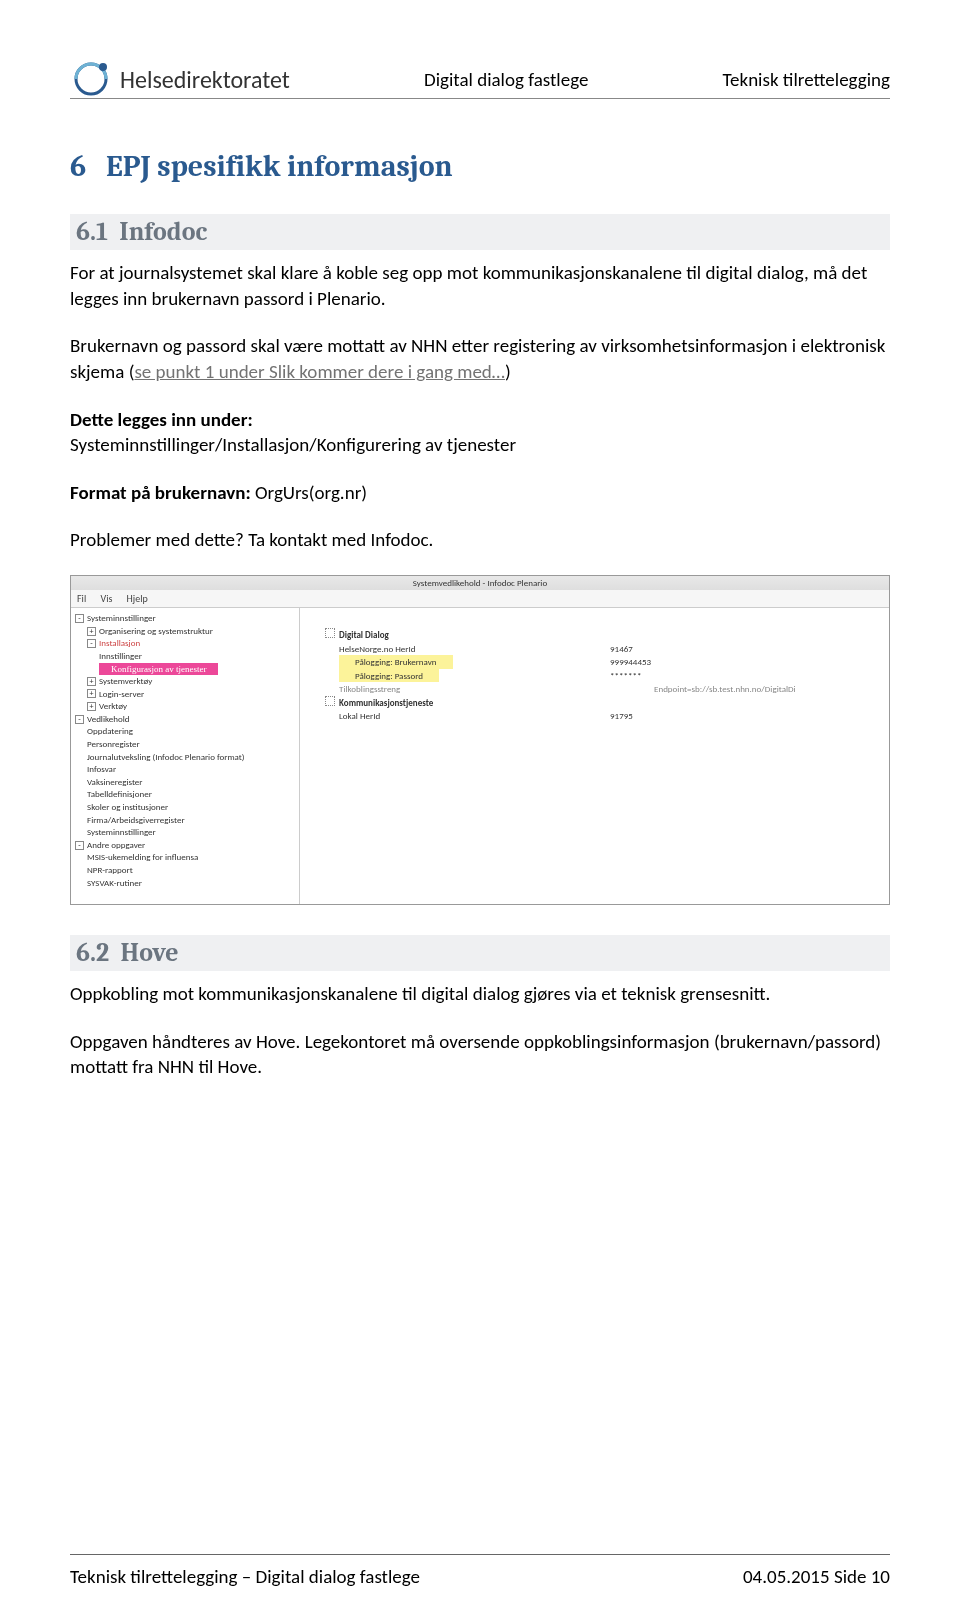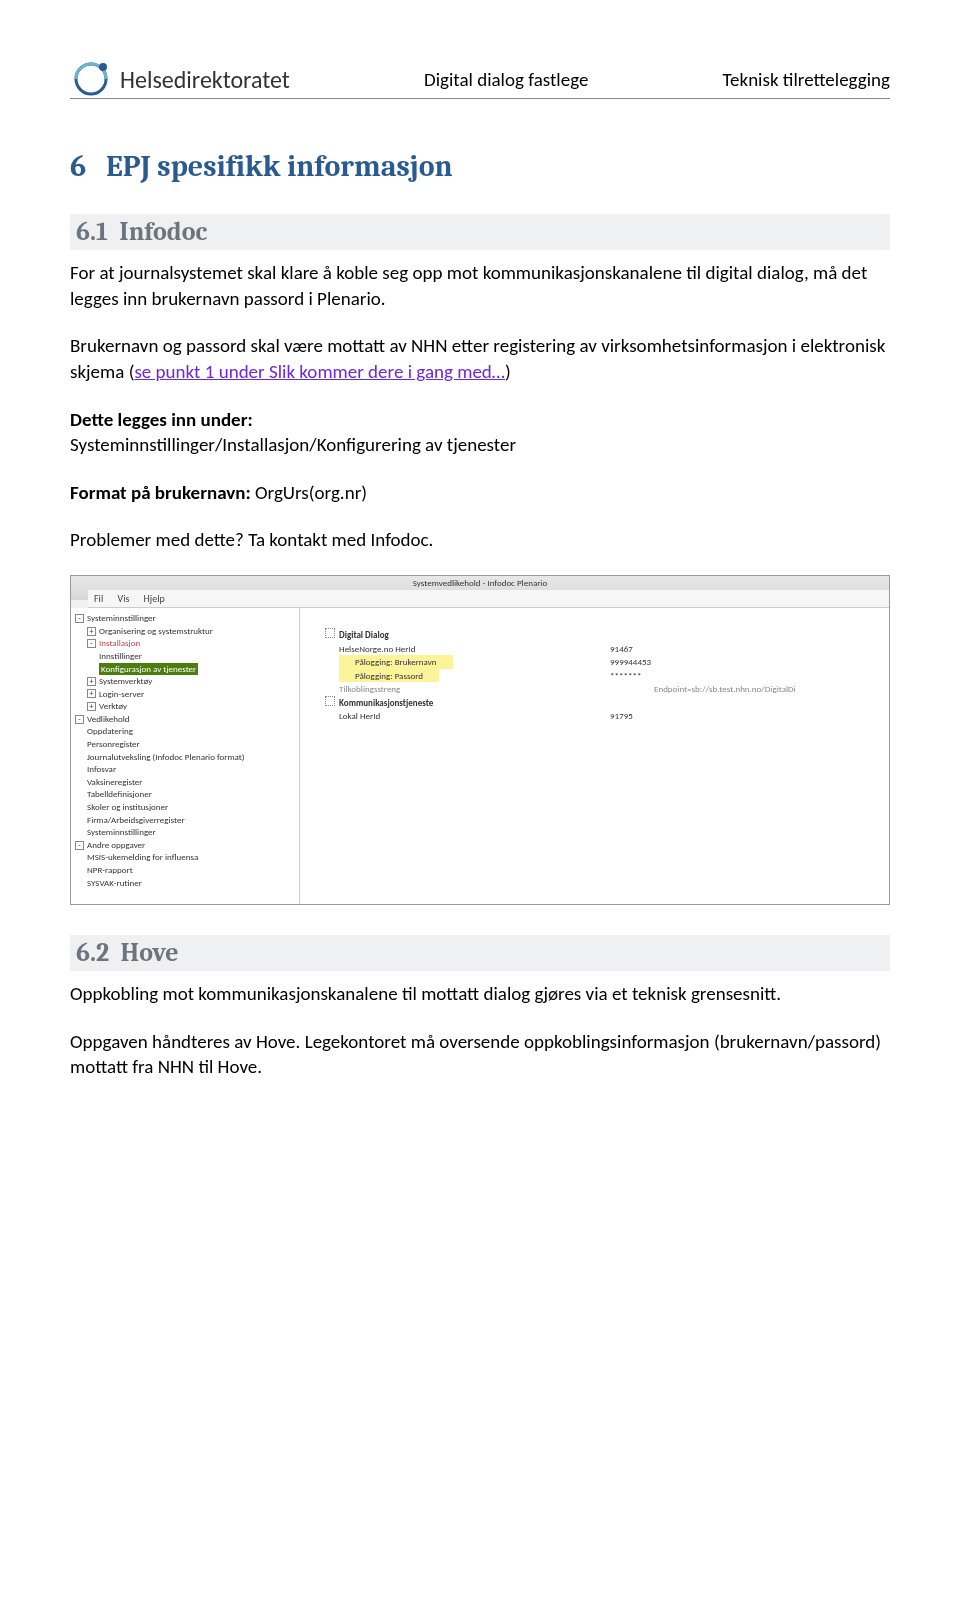--- a/index.html
+++ b/index.html
@@ -46,21 +46,21 @@
     font-weight: bold;
     padding: 3px 6px;
     margin: 30px 0 10px 0;
   }
   .para {
     font-size: 19px;
     line-height: 1.35;
     margin: 0 0 22px 0;
   }
   .link {
-    color: #6d28d9;
+    color: #737373;
     text-decoration: underline;
   }
   .bold { font-weight: bold; }
   .screenshot {
     border: 1px solid #999;
     width: 100%;
     height: 330px;
     background: #f0f0f0;
     position: relative;
     overflow: hidden;
@@ -71,21 +71,21 @@
     top: 0; left: 0; right: 0;
     height: 24px;
     background: linear-gradient(#e8e8e8, #d7d7d7);
     font-size: 9px;
     text-align: center;
     line-height: 14px;
     color: #333;
   }
   .ss-menubar {
     position: absolute;
-    top: 14px; left: 17px; right: 0;
+    top: 14px; left: 0; right: 0;
     height: 18px;
     background: #f6f6f6;
     border-bottom: 1px solid #ccc;
     font-size: 10px;
     padding-left: 6px;
     line-height: 18px;
     color: #444;
   }
   .ss-menubar span { margin-right: 12px; }
   .ss-body {
@@ -105,23 +105,24 @@
   }
   .ss-tree .node { display: flex; align-items: center; gap: 3px; }
   .ss-tree .exp {
     width: 9px; height: 9px;
     border: 1px solid #888;
     font-size: 8px; line-height: 7px; text-align: center;
     display: inline-block;
     background: #fff;
   }
   .ss-tree .sel {
-    background: #4d7c0f;
+    background: #ec4899;
     color: #fff;
-    padding: 0 2px;
+    padding: 0 12px;
+    font-family: Liberation Serif, serif;
   }
   .ss-tree .ind1 { padding-left: 12px; }
   .ss-tree .ind2 { padding-left: 24px; }
   .ss-right {
     flex: 1;
     padding: 20px 10px 10px 25px;
     font-size: 9px;
     color: #333;
     display: flex;
     align-items: flex-start;
@@ -294,16 +295,20 @@
           <div class="row">91795</div>
         </div>
       </div>
     </div>
   </div>
 
   <h2 class="h2">
     <span>6.2</span>&nbsp;&nbsp;<span>Hove</span>
   </h2>
 
-  <p class="para">Oppkobling mot kommunikasjonskanalene til mottatt dialog gjøres via et teknisk grensesnitt.</p>
+  <p class="para">Oppkobling mot kommunikasjonskanalene til digital dialog gjøres via et teknisk grensesnitt.</p>
   <p class="para">Oppgaven håndteres av Hove. Legekontoret må oversende oppkoblingsinformasjon (brukernavn/passord) mottatt fra NHN til Hove.</p>
 
+  <div class="footer">
+    <span>Teknisk tilrettelegging – Digital dialog fastlege</span>
+    <span>04.05.2015 Side 10</span>
+  </div>
 </div>
 
 </body></html>

